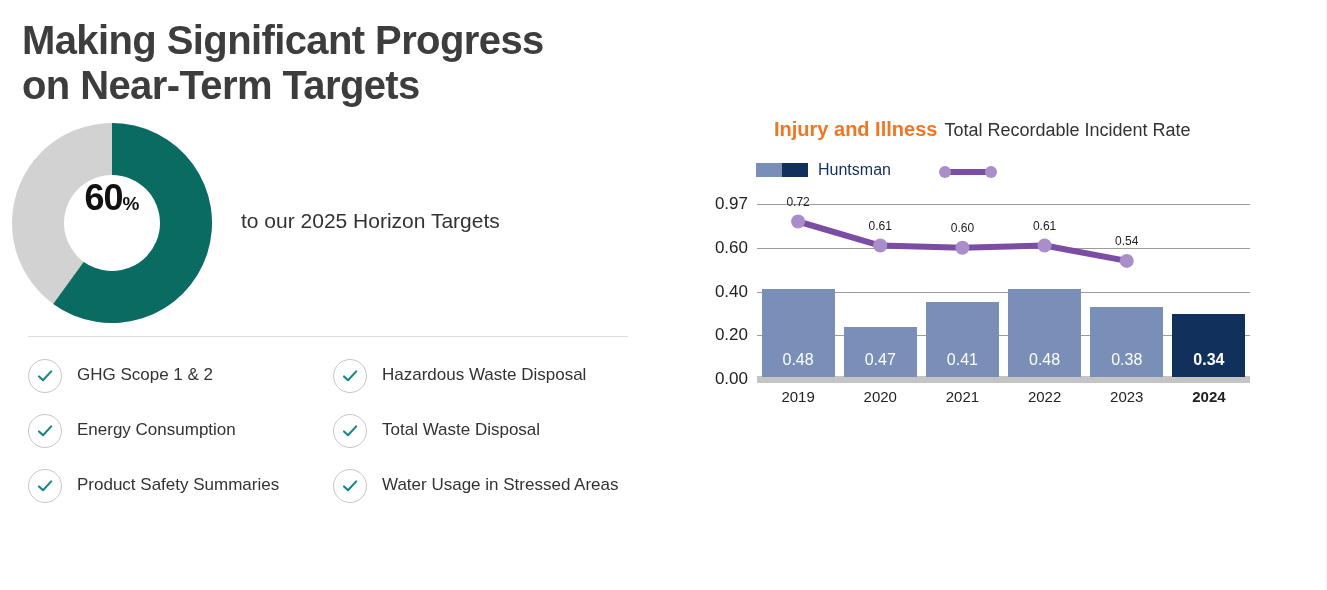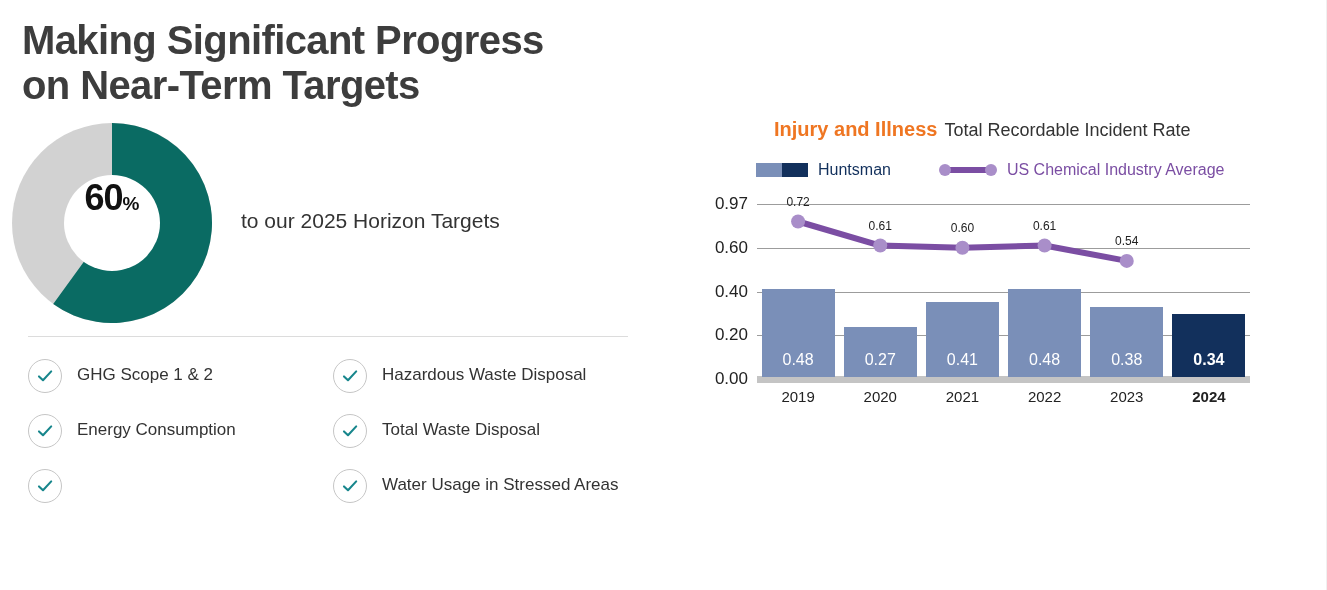--- a/index.html
+++ b/index.html
@@ -173,20 +173,22 @@
         <span class="ck-label">Total Waste Disposal</span>
       </div>
     </div>
     <div class="ck-row">
       <div class="ck-item">
         <span class="ck-ico">
           <svg width="18" height="18" viewBox="0 0 18 18">
               <path d="M3 9.4 L7 13.2 L15.2 4.4" fill="none" stroke="#17868c" stroke-width="2.1" stroke-linecap="round" stroke-linejoin="round"></path>
             </svg>
         </span>
+        <span class="ck-label">Product Safety
+Summaries</span>
       </div>
       <div class="ck-item">
         <span class="ck-ico">
           <svg width="18" height="18" viewBox="0 0 18 18">
               <path d="M3 9.4 L7 13.2 L15.2 4.4" fill="none" stroke="#17868c" stroke-width="2.1" stroke-linecap="round" stroke-linejoin="round"></path>
             </svg>
         </span>
         <span class="ck-label">Water Usage in
 Stressed Areas</span>
       </div>
@@ -205,21 +207,20 @@
             <i class="b"></i>
           </span>
         <span class="lg-text huntsman">Huntsman</span>
       </div>
       <div class="lg-item">
         <span class="sw-line">
           <i class="ln"></i>
             <i class="dot l"></i>
             <i class="dot r"></i>
         </span>
-        <span class="lg-text usavg">US Chemical Industry Average</span>
       </div>
     </div>
 
     <div class="plot" id="plot">
         <div class="ytick" style="top: 269px;">0.00</div>
         <div class="baseline" style="top: 266px;"></div>
         <div class="ytick" style="top: 225.25px;">0.20</div>
         <div class="gridline" style="top: 225.25px;"></div>
         <div class="ytick" style="top: 181.5px;">0.40</div>
         <div class="gridline" style="top: 181.5px;"></div>
@@ -227,21 +228,21 @@
         <div class="gridline" style="top: 137.75px;"></div>
         <div class="ytick" style="top: 94px;">0.97</div>
         <div class="gridline" style="top: 94px;"></div>
         <div class="bars">
           <div class="bar light" style="left: 4.5px; width: 73.1667px; height: 88.32px; bottom: 33px;">
             <span class="rect"></span>
             <span class="val">0.48</span>
           </div>
           <div class="bar light" style="left: 86.6667px; width: 73.1667px; height: 49.68px; bottom: 33px;">
             <span class="rect"></span>
-            <span class="val">0.27</span>
+            <span class="val">0.47</span>
           </div>
           <div class="bar light" style="left: 168.833px; width: 73.1667px; height: 75.44px; bottom: 33px;">
             <span class="rect"></span>
             <span class="val">0.41</span>
           </div>
           <div class="bar light" style="left: 251px; width: 73.1667px; height: 88.32px; bottom: 33px;">
             <span class="rect"></span>
             <span class="val">0.48</span>
           </div>
           <div class="bar light" style="left: 333.167px; width: 73.1667px; height: 69.92px; bottom: 33px;">

